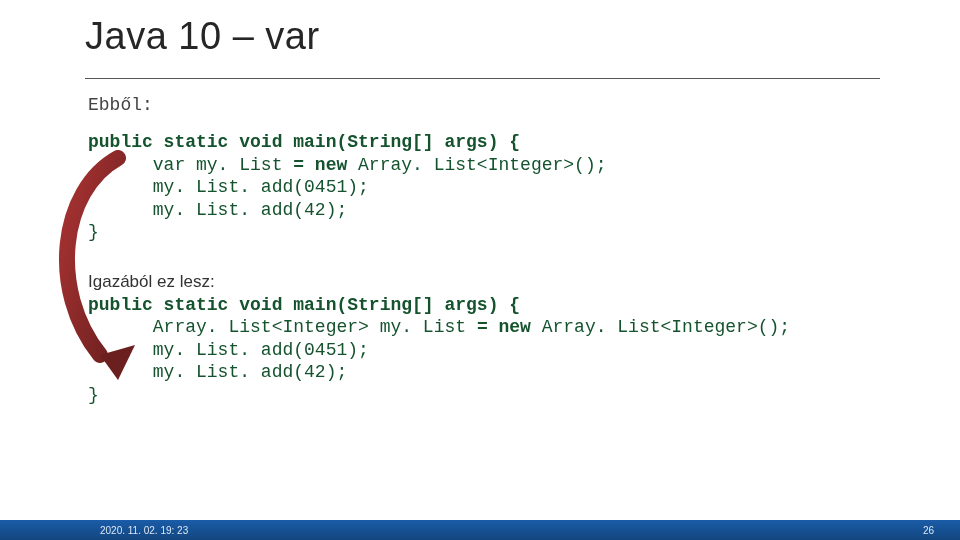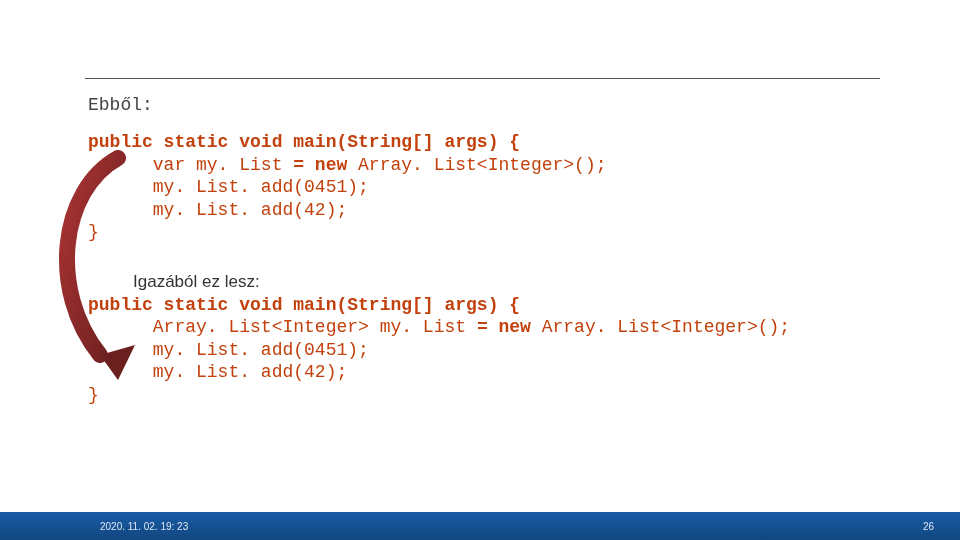--- a/index.html
+++ b/index.html
@@ -3,34 +3,37 @@
 <meta charset="utf-8">
 <style>
   * { margin: 0; padding: 0; box-sizing: border-box; }
   html, body { width: 960px; height: 540px; font-family: "Segoe UI", Arial, sans-serif; background: #fff; overflow: hidden; }
   .slide { position: relative; width: 960px; height: 540px; }
   .title-wrap { position: absolute; left: 85px; top: 15px; right: 60px; }
   .title { font-size: 38px; font-weight: 300; color: #262626; letter-spacing: 0.5px; }
   .rule { position: absolute; left: 85px; top: 78px; width: 795px; height: 1px; background: #555; }
   .content { position: absolute; left: 88px; top: 95px; right: 50px; }
   .label { font-family: "Courier New", monospace; font-size: 18px; color: #444; margin-bottom: 16px; }
-  .code { font-family: "Courier New", monospace; font-size: 18px; line-height: 1.25; color: #c2410c; white-space: pre; }
+  .code { font-family: "Courier New", monospace; font-size: 18px; line-height: 1.25; color: #14532d; white-space: pre; }
   .kw { font-weight: bold; }
-  .block2-label { font-family: "Segoe UI", Arial, sans-serif; font-size: 17px; color: #333; margin-top: 28px; margin-bottom: 2px; margin-left: 45px; }
+  .block2-label { font-family: "Segoe UI", Arial, sans-serif; font-size: 17px; color: #333; margin-top: 28px; margin-bottom: 2px; }
   .arrow-svg { position: absolute; left: 40px; top: 150px; width: 110px; height: 230px; pointer-events: none; }
-  .footer { position: absolute; left: 0; bottom: 0; width: 960px; height: 28px; background: linear-gradient(#1a5ca8, #12467f); color: #dce8f4; font-size: 10px; display: flex; align-items: center; }
+  .footer { position: absolute; left: 0; bottom: 0; width: 960px; height: 20px; background: linear-gradient(#1a5ca8, #12467f); color: #dce8f4; font-size: 10px; display: flex; align-items: center; }
   .footer .ts { position: absolute; left: 100px; }
   .footer .copy { position: absolute; left: 0; right: 0; text-align: center; }
   .footer .pg { position: absolute; right: 26px; }
 </style>
 </head>
 <body>
 
 <div class="slide">
 
+  <div class="title-wrap">
+    <div class="title">Java 10 – var</div>
+  </div>
   <div class="rule"></div>
 
   <div class="content">
 
     <div class="label">Ebből:</div>
     <div class="code"><span class="kw">public static void </span><span class="kw">main(String[] args) {</span>
 <span>      var my. List </span><span class="kw">= new </span><span>Array. List&lt;Integer&gt;();</span>
 <span>      my. List. add(0451);</span>
 <span>      my. List. add(42);</span>
 <span>}</span></div>

